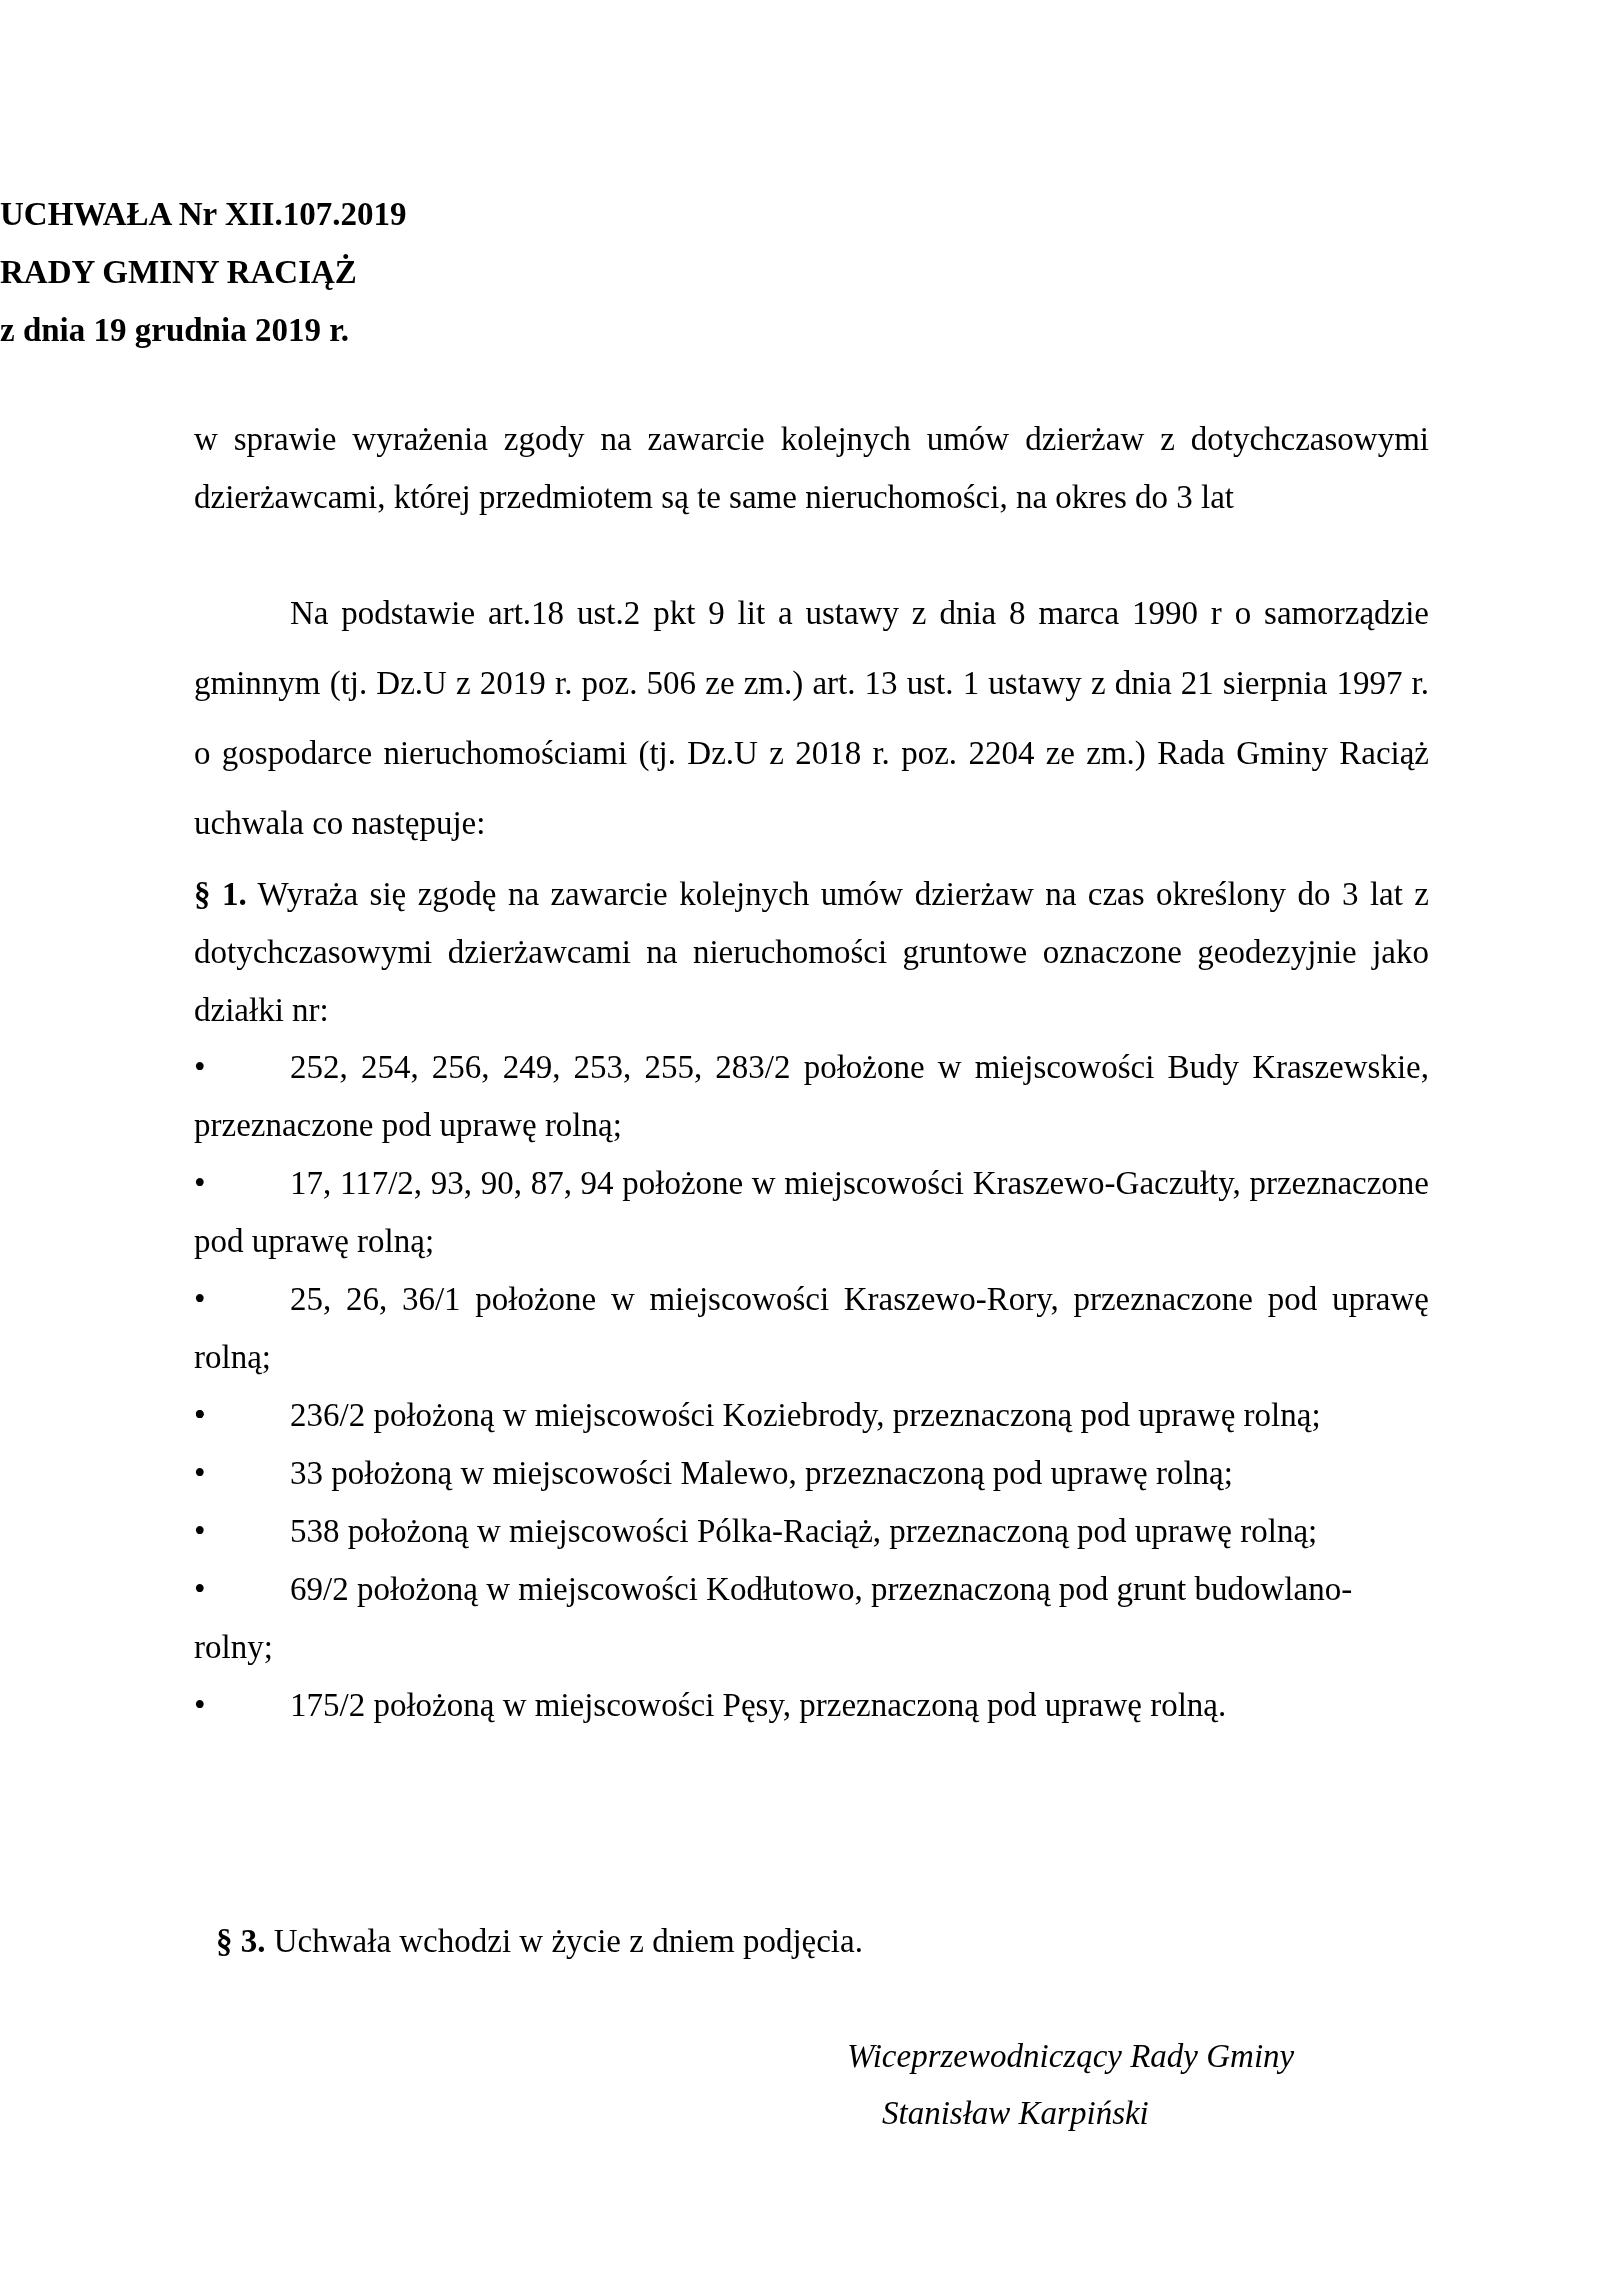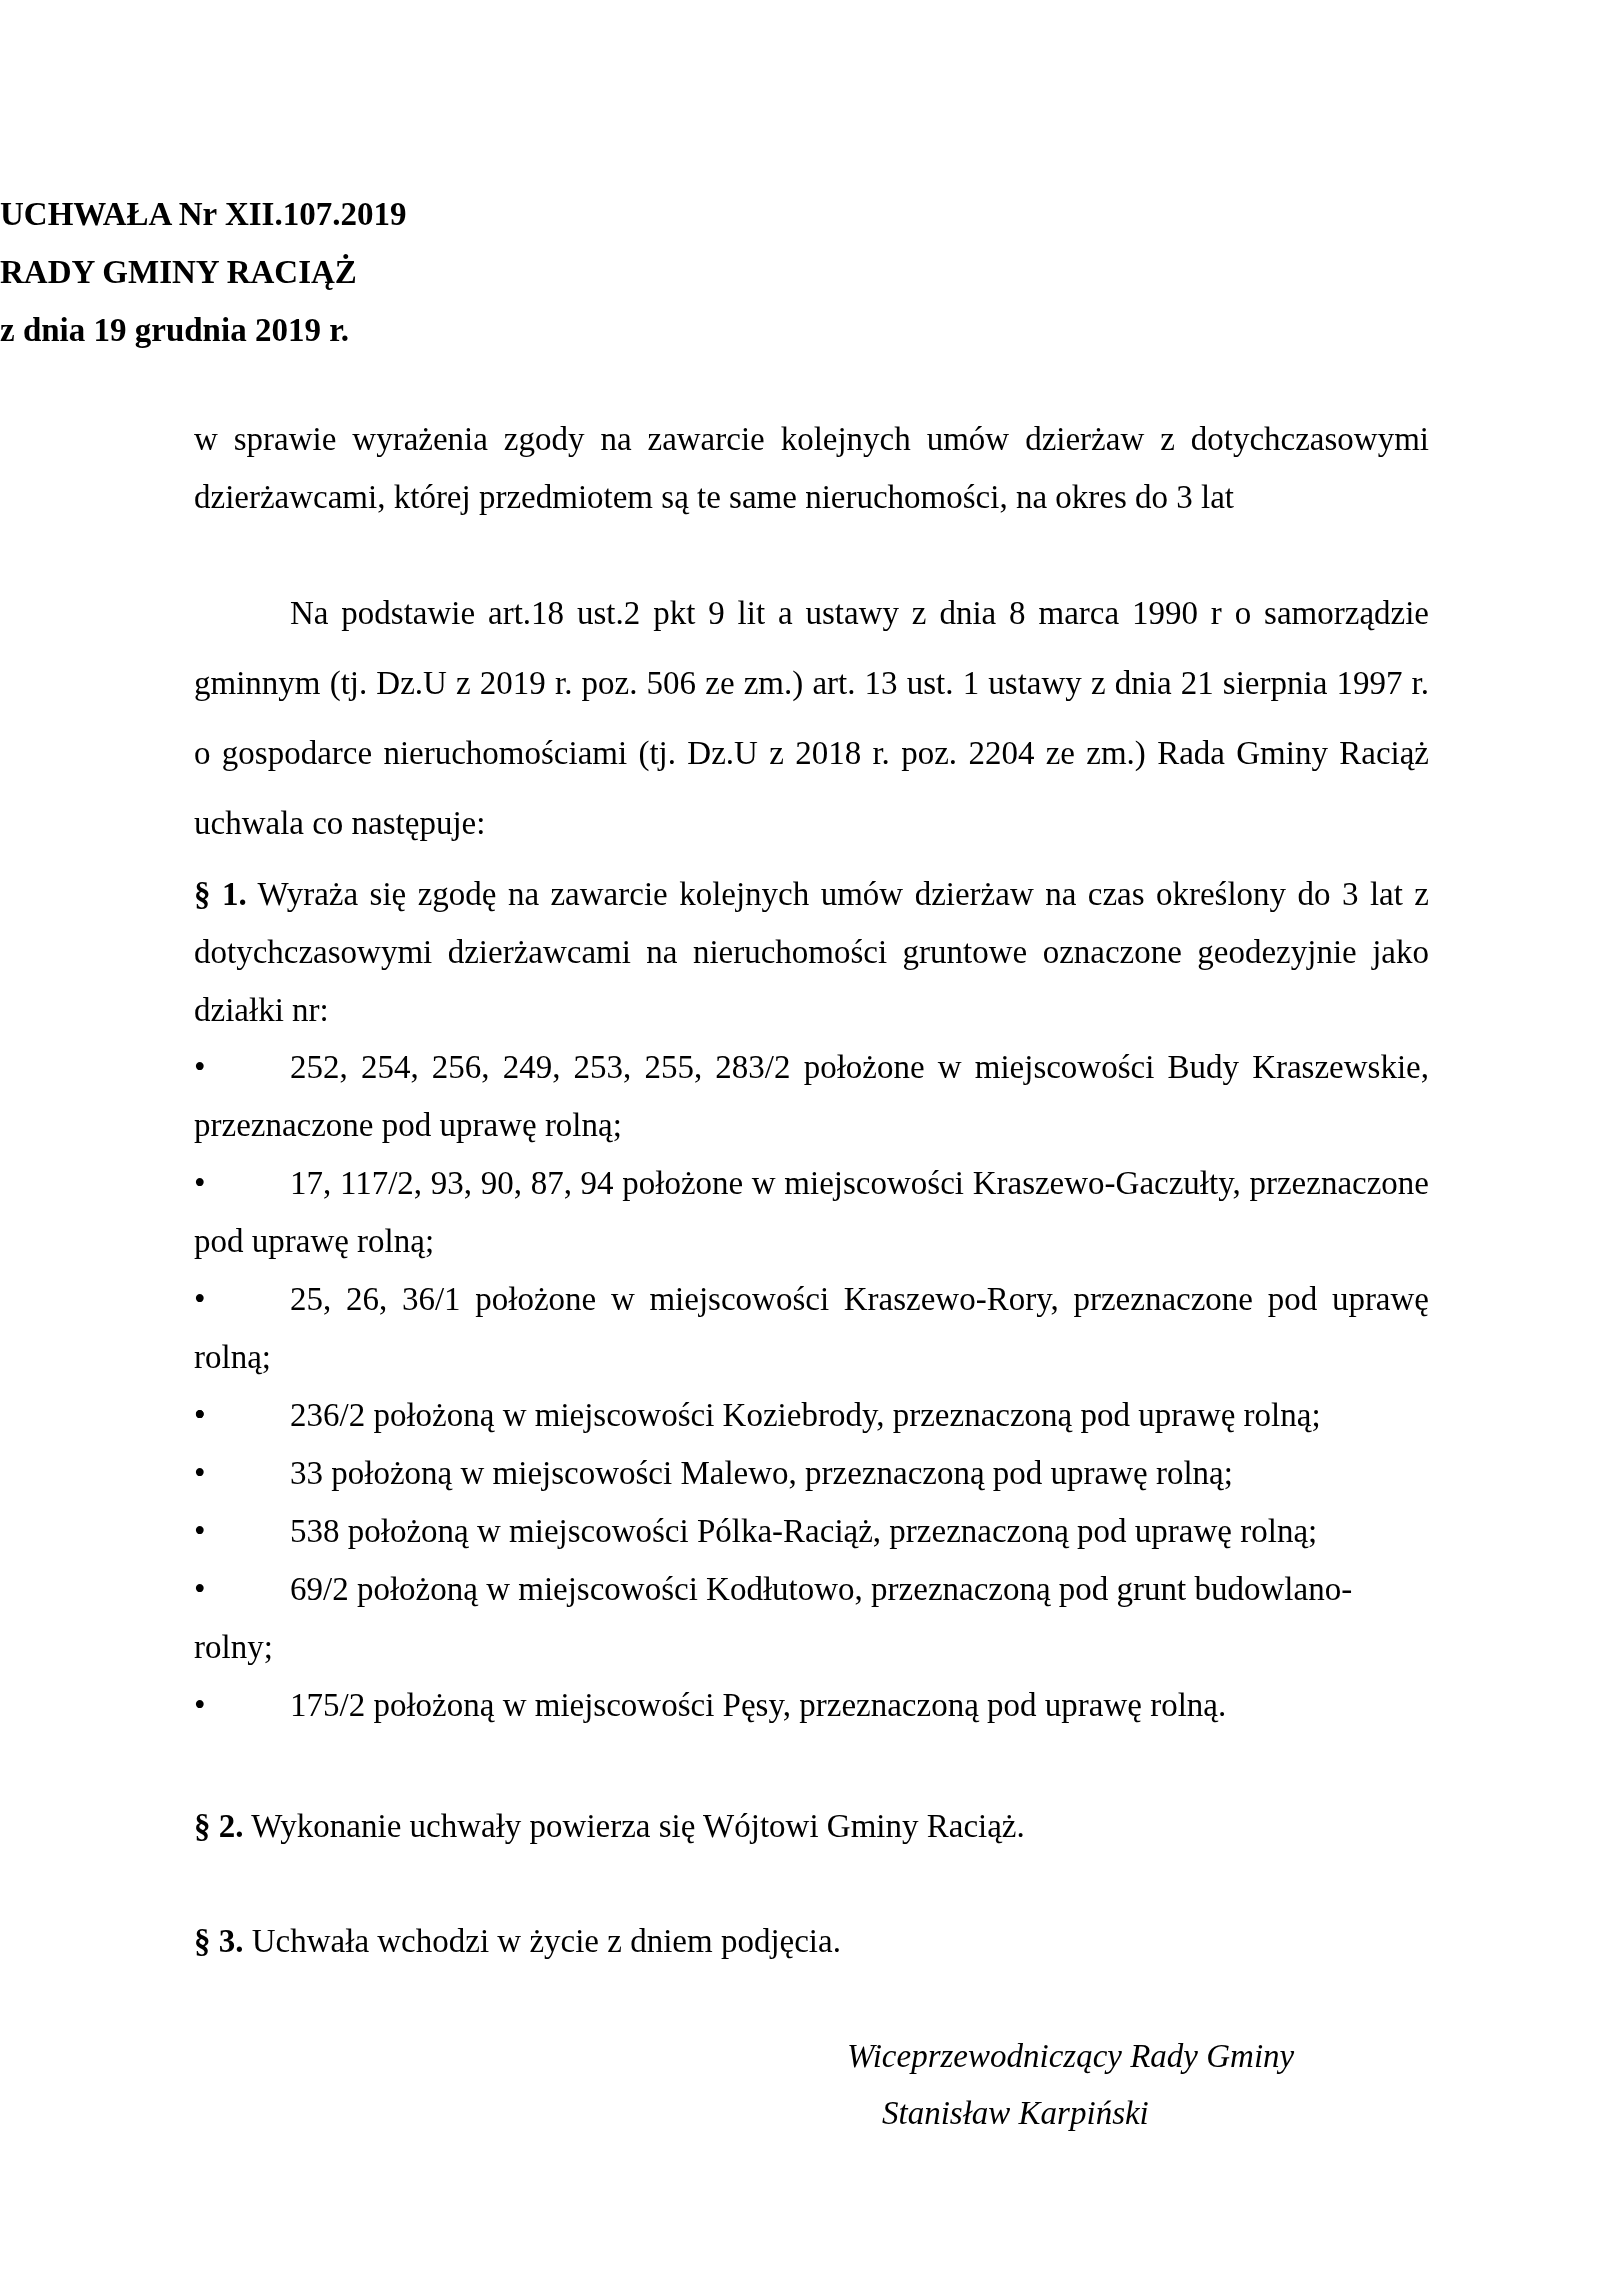--- a/index.html
+++ b/index.html
@@ -20,21 +20,21 @@
 
   .para1 { top: 865px; font-size: 33px; line-height: 58px; text-align: justify; }
   .para1 b { font-weight: bold; }
 
   .list { top: 1038px; font-size: 33px; line-height: 58px; margin: 0; padding: 0; list-style: none; }
   .list li { position: relative; text-align: justify; text-indent: 96px; }
   .list li .bullet { position: absolute; left: 0; top: 0; text-indent: 0; }
   .list li.last { text-align: left; }
 
   .para2 { top: 1797px; font-size: 33px; line-height: 58px; }
-  .para3 { top: 1912px; font-size: 33px; line-height: 58px; }
+  .para3 { top: 1912px; font-size: 33px; line-height: 58px; margin-left: 22px; }
   .para2 b, .para3 b { font-weight: bold; }
 
   .sig { position: absolute; font-style: italic; font-weight: normal; font-size: 33px; line-height: 58px; white-space: nowrap; }
   .sig-title { left: 847px; top: 2027px; }
   .sig-name { left: 882px; top: 2084px; }
 </style>
 </head>
 <body>
 
 <div class="page">
@@ -56,21 +56,20 @@
     <li><span class="bullet">•</span><span>17, 117/2, 93, 90, 87, 94 położone w miejscowości Kraszewo-Gaczułty, przeznaczone pod uprawę rolną;</span></li>
     <li><span class="bullet">•</span><span>25, 26, 36/1 położone w miejscowości Kraszewo-Rory, przeznaczone pod uprawę rolną;</span></li>
     <li class="last"><span class="bullet">•</span></li>
     <li class="last"><span class="bullet">•</span><span>236/2 położoną w miejscowości Koziebrody, przeznaczoną pod uprawę rolną;</span></li>
     <li class="last"><span class="bullet">•</span><span>33 położoną w miejscowości Malewo, przeznaczoną pod uprawę rolną;</span></li>
     <li class="last"><span class="bullet">•</span><span>538 położoną w miejscowości Pólka-Raciąż, przeznaczoną pod uprawę rolną;</span></li>
     <li class="last"><span class="bullet">•</span><span>69/2 położoną w miejscowości Kodłutowo, przeznaczoną pod grunt budowlano-rolny;</span></li>
     <li class="last"><span class="bullet">•</span><span>175/2 położoną w miejscowości Pęsy, przeznaczoną pod uprawę rolną.</span></li>
   </ul>
 
-  <div class="col para2"><b>§ 2.</b><span> Wykonanie uchwały  powierza się Wójtowi Gminy Raciąż.</span></div>
 
   <div class="col para3"><b>§ 3.</b><span> Uchwała wchodzi w życie z dniem podjęcia.</span></div>
 
   <div class="sig sig-title">Wiceprzewodniczący Rady Gminy</div>
   <div class="sig sig-name">Stanisław Karpiński</div>
 
 </div>
 
 
 </body></html>

